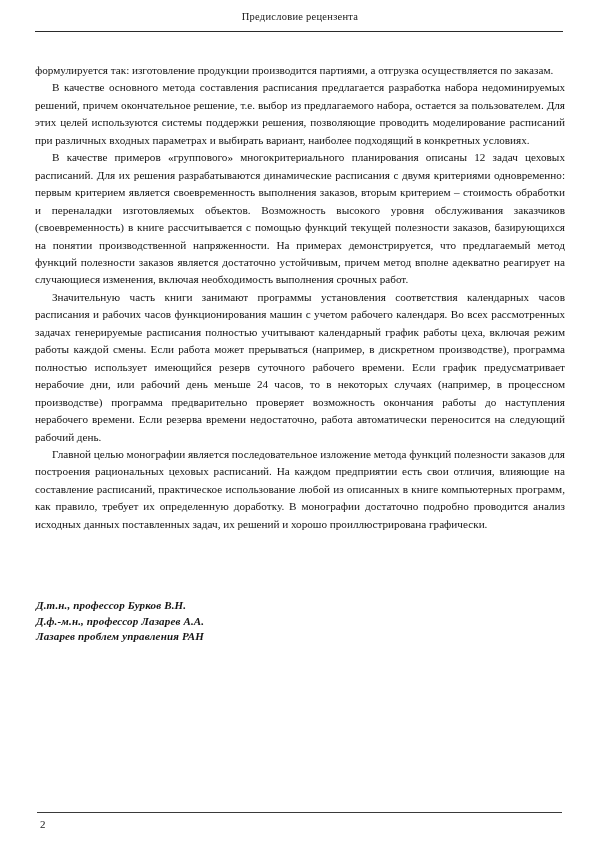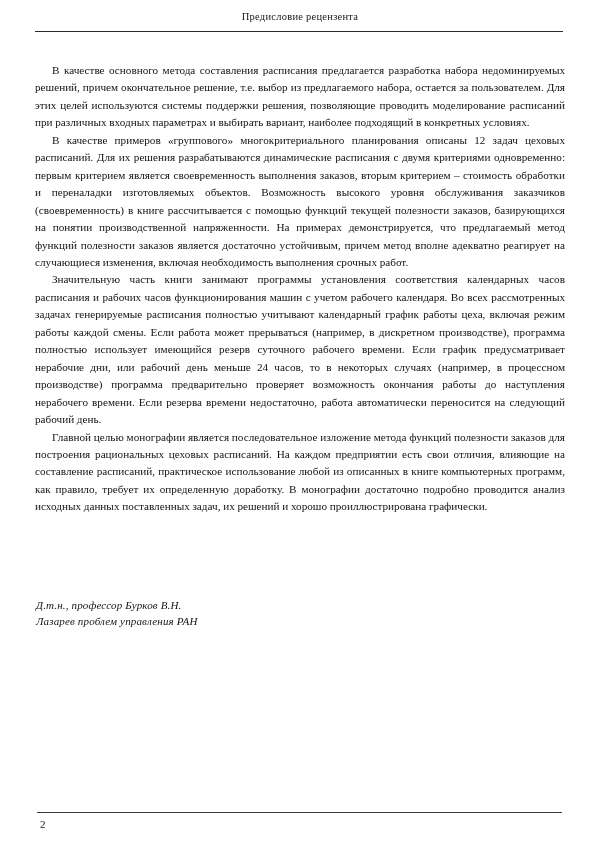--- a/index.html
+++ b/index.html
@@ -77,21 +77,21 @@
 
   
   .signature {
     position: absolute;
     left: 36px;
     top: 598px;
     width: 400px;
   }
   .signature .sig-line {
     font-style: italic;
-    font-weight: 400;
+    font-weight: 700;
     font-size: 11px;
     line-height: 15.6px;
     color: #141414;
     letter-spacing: 0.15px;
     white-space: nowrap;
   }
 
   
   .footer-rule {
     position: absolute;
@@ -113,27 +113,29 @@
 <body>
 
 <div class="page">
 
   <div class="header-zone">
     <div class="running-head">Предисловие рецензента</div>
     <div class="header-rule"></div>
   </div>
 
   <div class="body-zone">
+    <p class="para">формулируется так: изготовление продукции производится партиями, а отгрузка осуществляется по заказам.</p>
     <p class="para indent">В качестве основного метода составления расписания предлагается разработка набора недоминируемых решений, причем окончательное решение, т.е. выбор из предлагаемого набора, остается за пользователем. Для этих целей используются системы поддержки решения, позволяющие проводить моделирование расписаний при различных входных параметрах и выбирать вариант, наиболее подходящий в конкретных условиях.</p>
     <p class="para indent">В качестве примеров «группового» многокритериального планирования описаны 12 задач цеховых расписаний. Для их решения разрабатываются динамические расписания с двумя критериями одновременно: первым критерием является своевременность выполнения заказов, вторым критерием – стоимость обработки и переналадки изготовляемых объектов. Возможность высокого уровня обслуживания заказчиков (своевременность) в книге рассчитывается с помощью функций текущей полезности заказов, базирующихся на понятии производственной напряженности. На примерах демонстрируется, что предлагаемый метод функций полезности заказов является достаточно устойчивым, причем метод вполне адекватно реагирует на случающиеся изменения, включая необходимость выполнения срочных работ.</p>
     <p class="para indent">Значительную часть книги занимают программы установления соответствия календарных часов расписания и рабочих часов функционирования машин с учетом рабочего календаря. Во всех рассмотренных задачах генерируемые расписания полностью учитывают календарный график работы цеха, включая режим работы каждой смены. Если работа может прерываться (например, в дискретном производстве), программа полностью использует имеющийся резерв суточного рабочего времени. Если график предусматривает нерабочие дни, или рабочий день меньше 24 часов, то в некоторых случаях (например, в процессном производстве) программа предварительно проверяет возможность окончания работы до наступления нерабочего времени. Если резерва времени недостаточно, работа автоматически переносится на следующий рабочий день.</p>
     <p class="para indent">Главной целью монографии является последовательное изложение метода функций полезности заказов для построения рациональных цеховых расписаний. На каждом предприятии есть свои отличия, влияющие на составление расписаний, практическое использование любой из описанных в книге компьютерных программ, как правило, требует их определенную доработку. В монографии достаточно подробно проводится анализ исходных данных поставленных задач, их решений и хорошо проиллюстрирована графически.</p>
   </div>
 
   <div class="signature">
     <div class="sig-line">Д.т.н., профессор Бурков В.Н.</div>
+    <div class="sig-line">Д.ф.-м.н., профессор Лазарев А.А.</div>
     <div class="sig-line">Лазарев проблем управления РАН</div>
   </div>
 
   <div class="footer-rule"></div>
   <div class="page-number">2</div>
 
 </div>
 
 </body></html>

